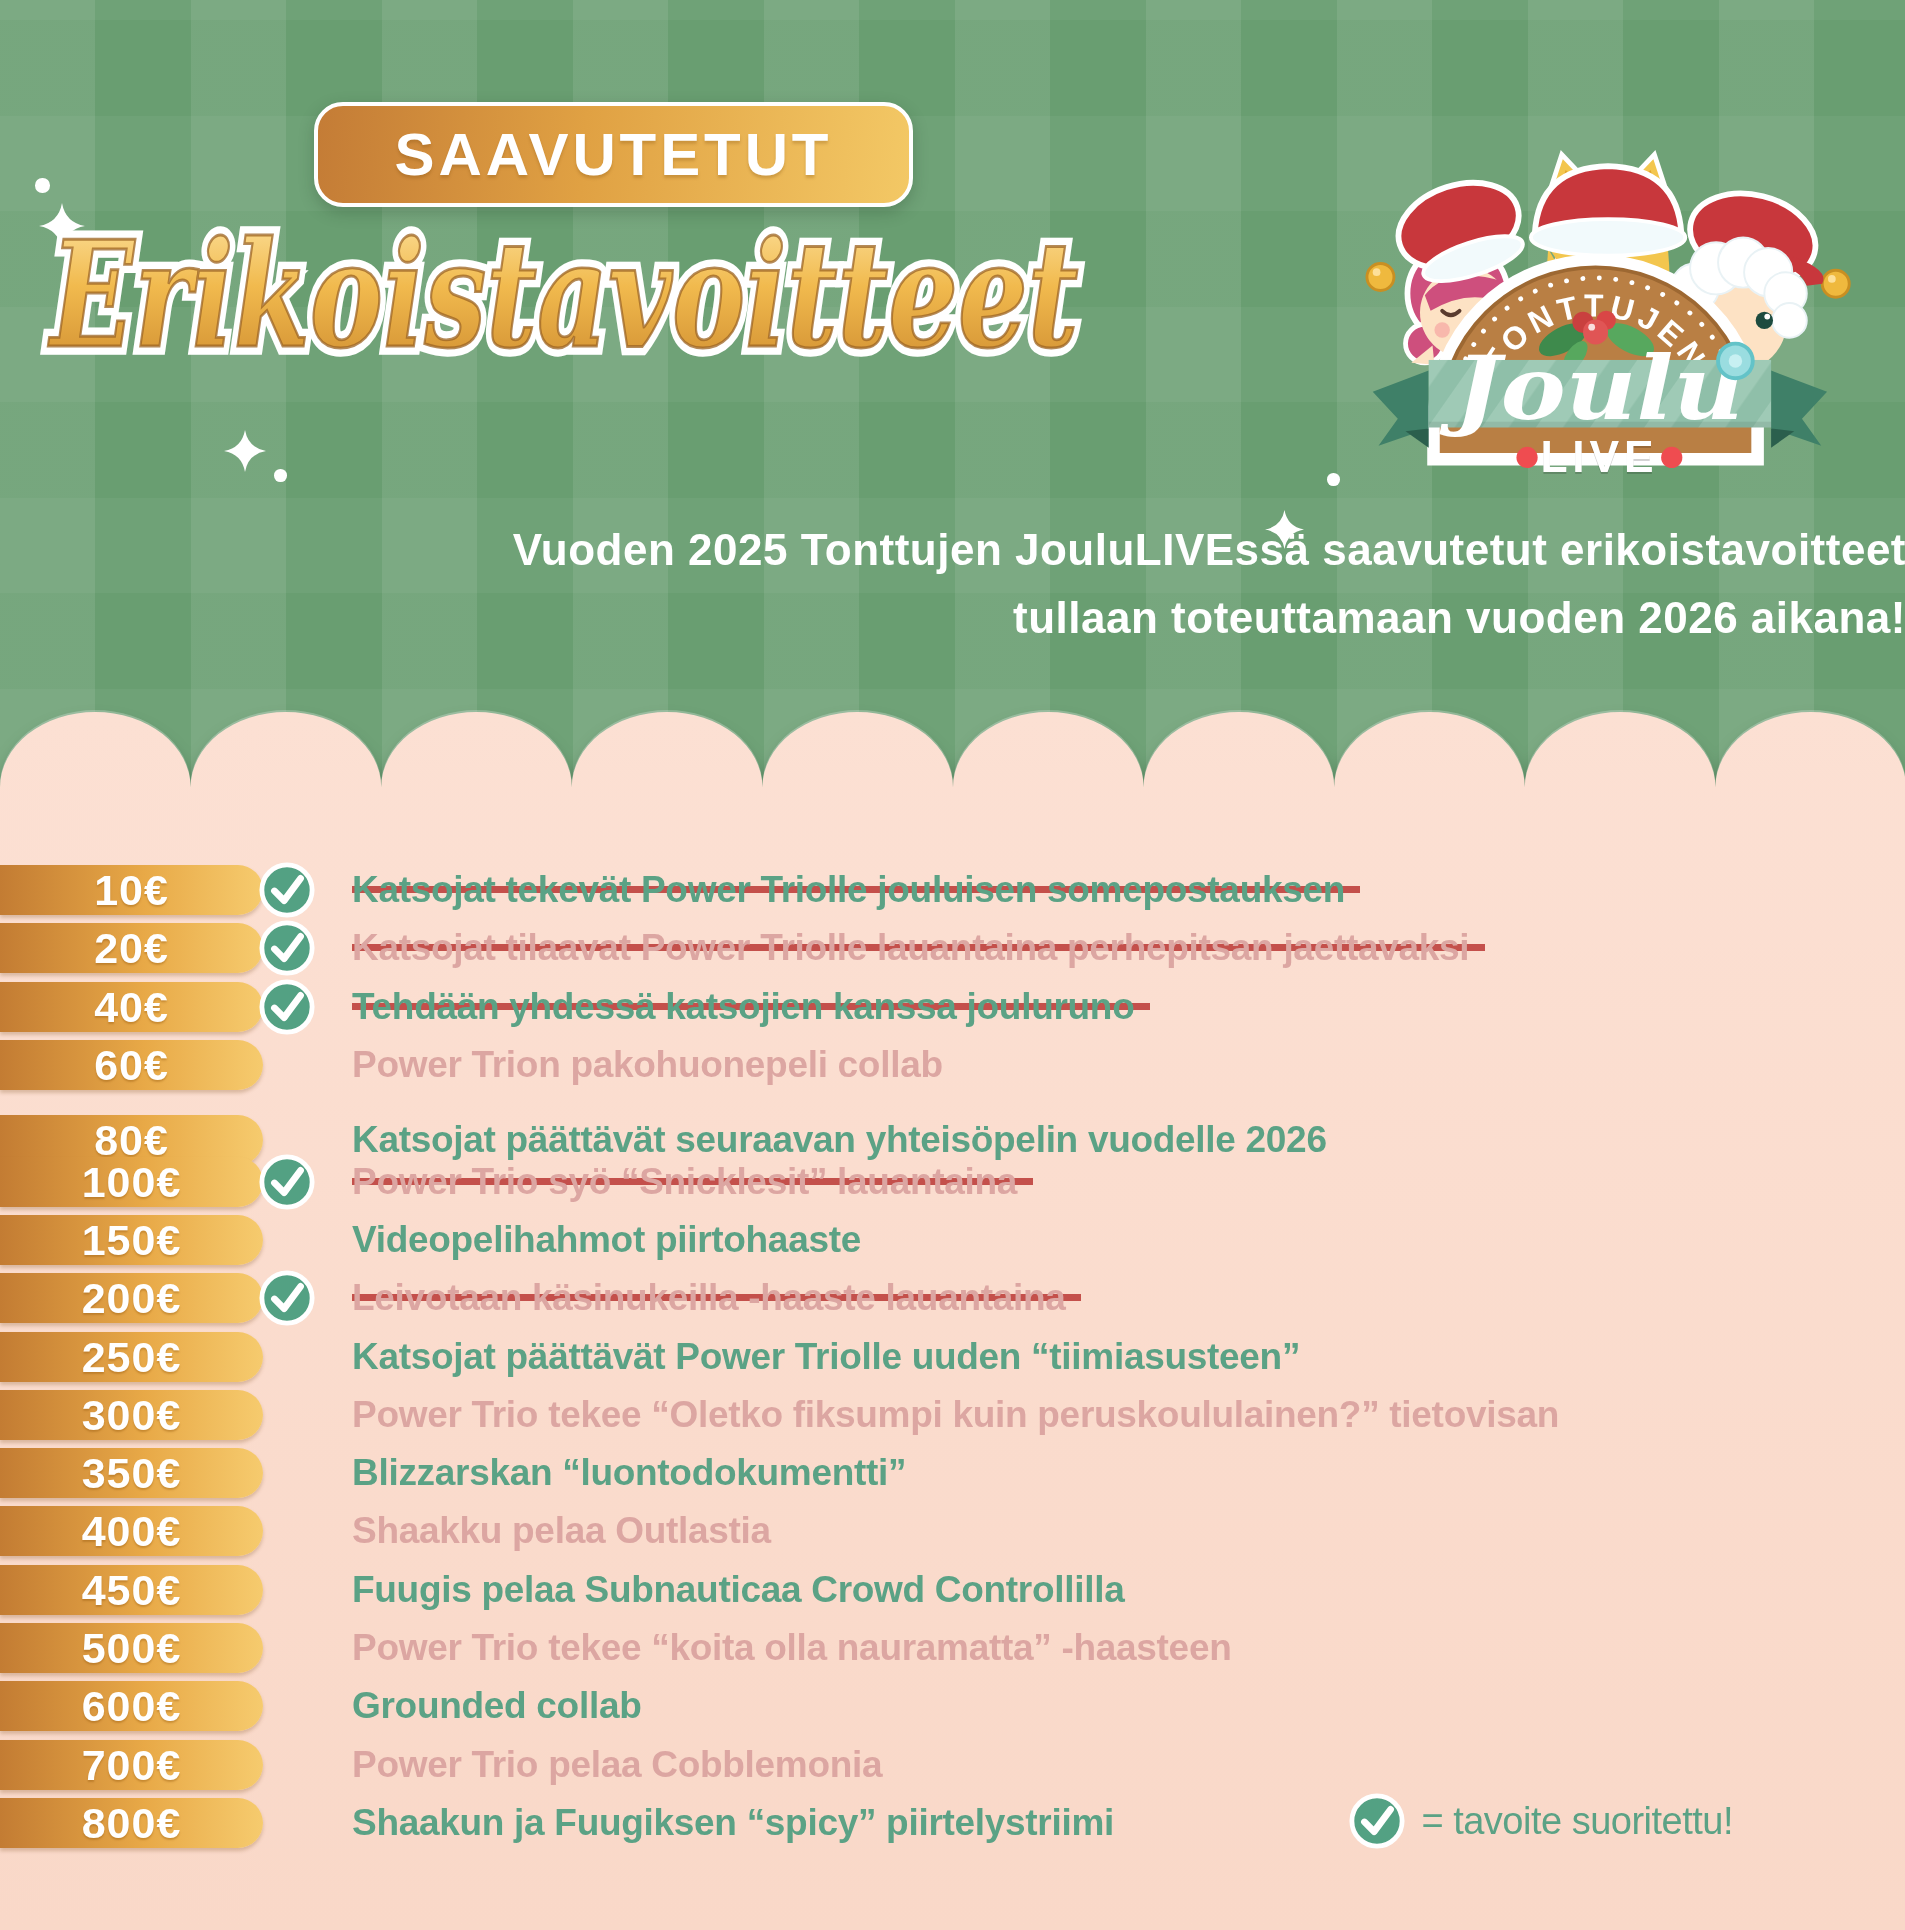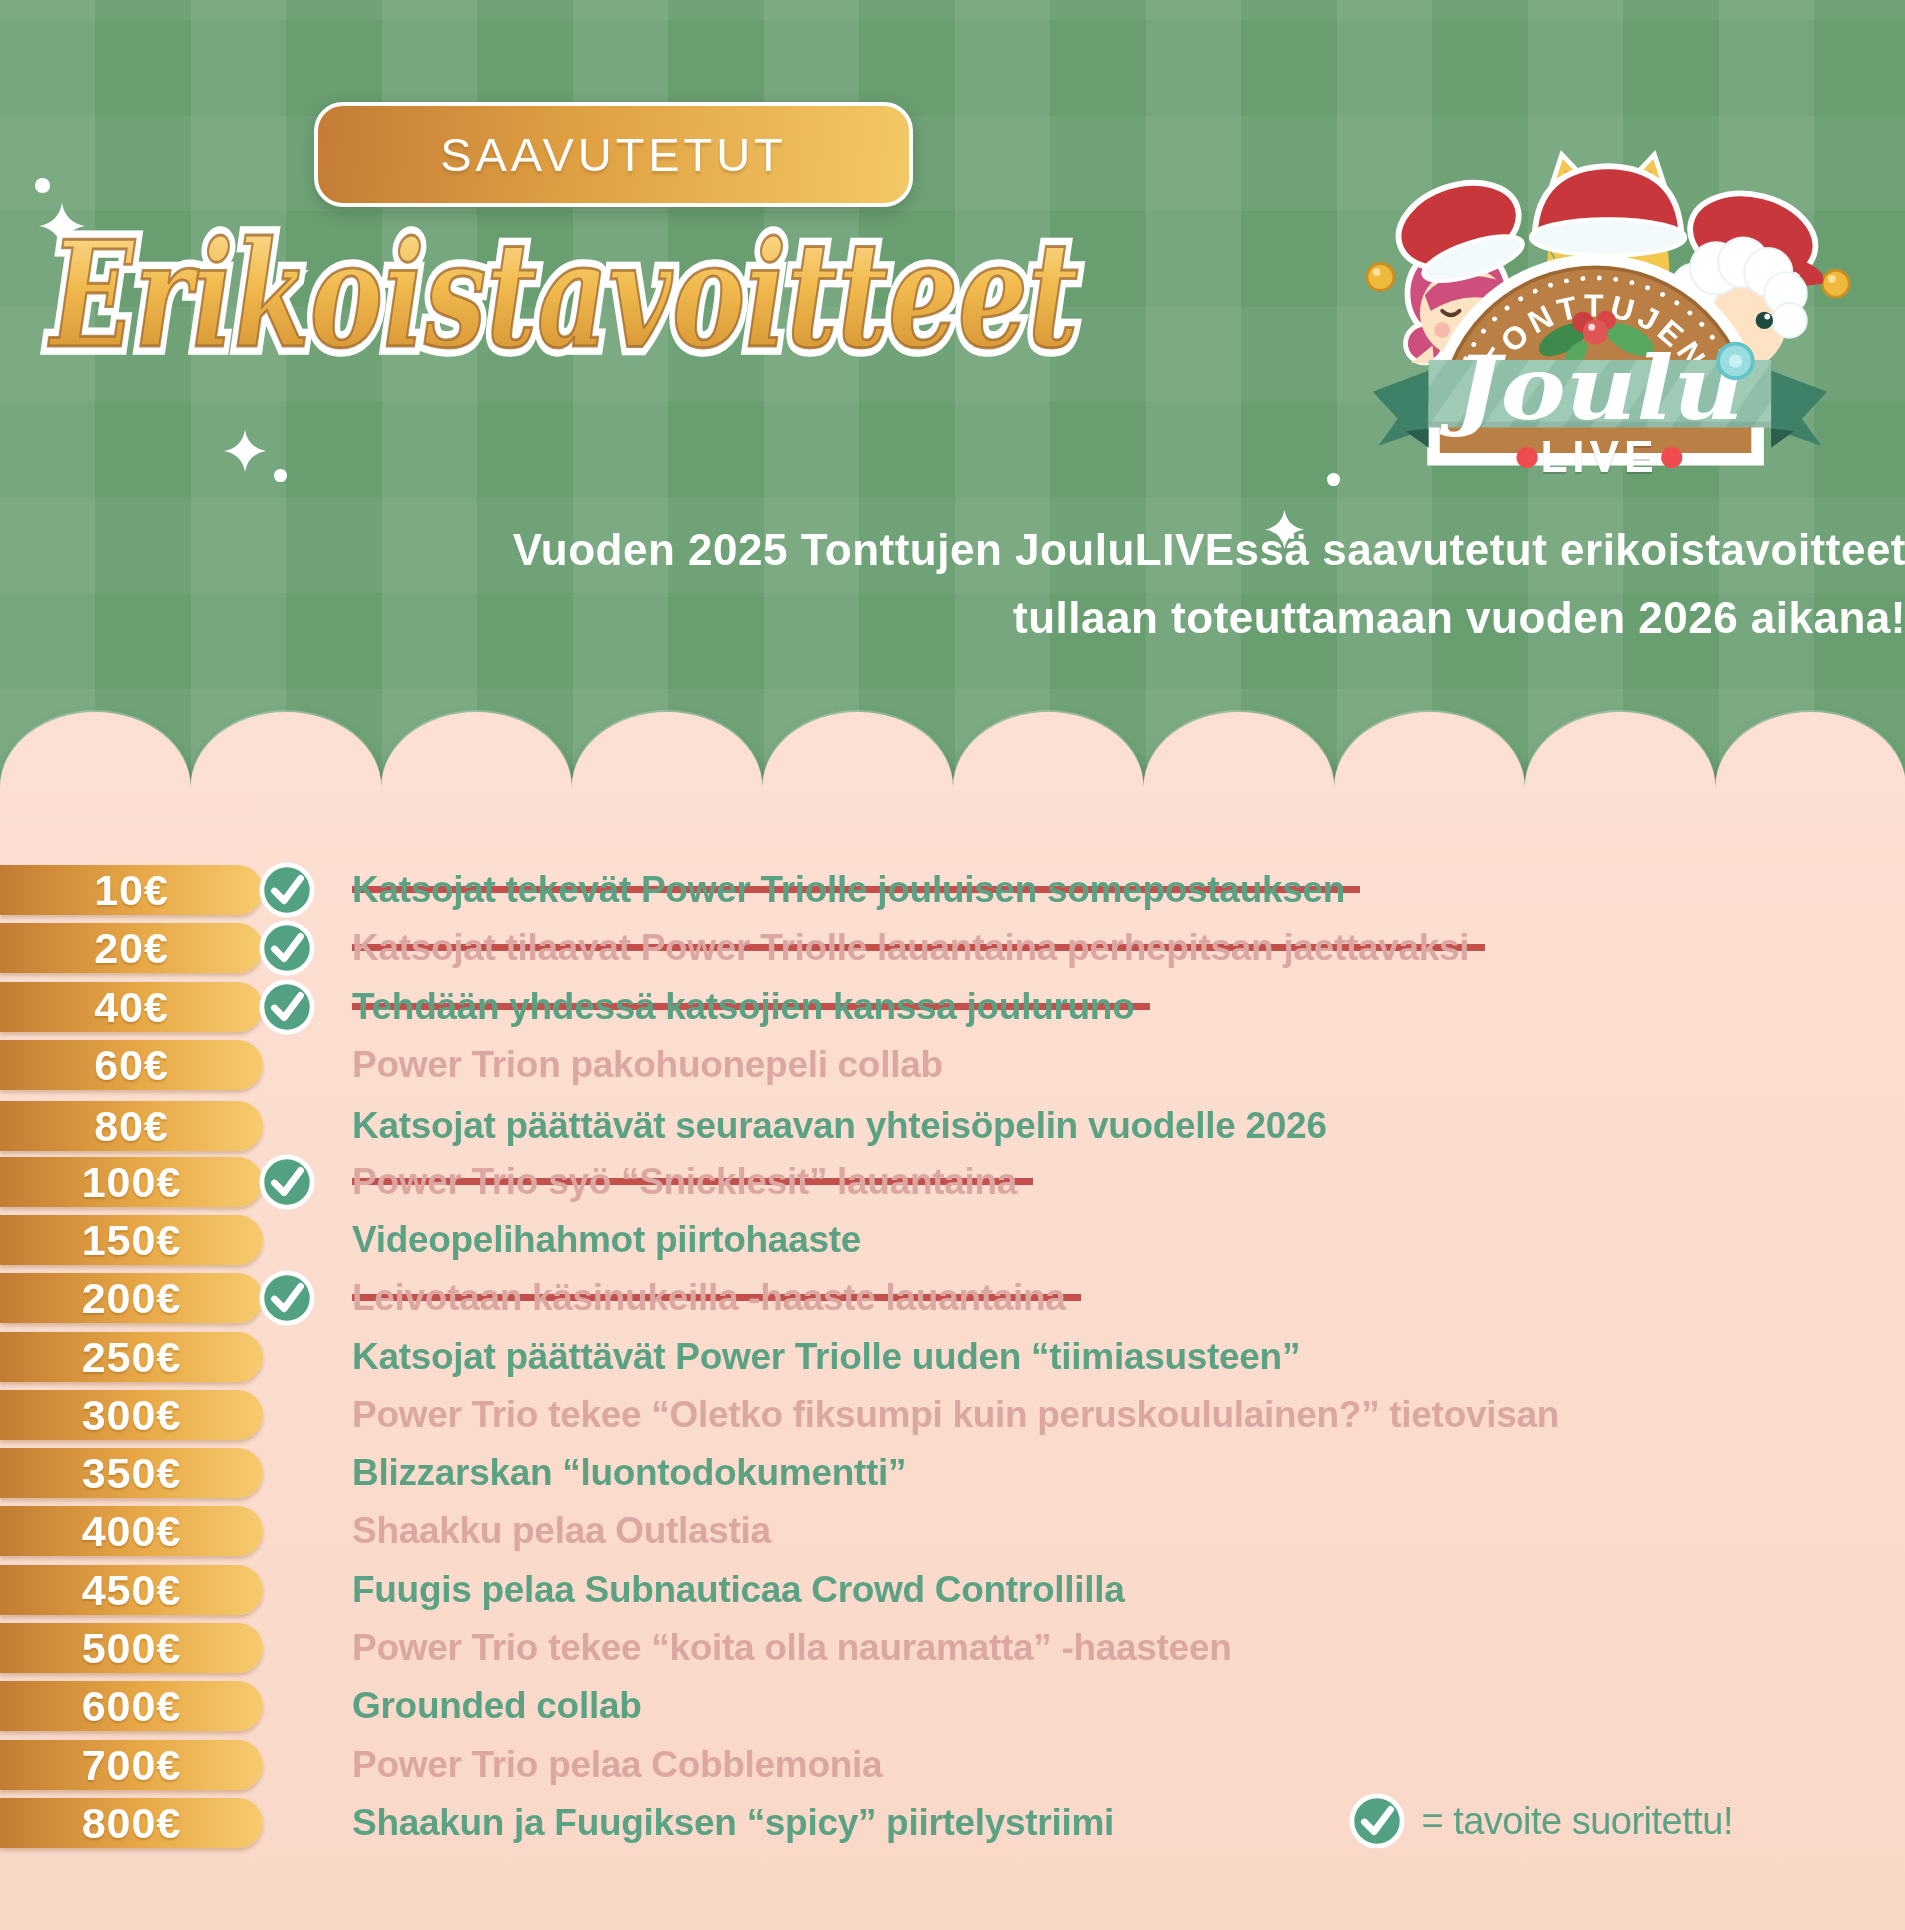--- a/index.html
+++ b/index.html
@@ -25,21 +25,21 @@
   }
   
   .sparkle{position:absolute;}
   .dot{position:absolute;background:#fff;border-radius:50%;}
   
   .badge{position:absolute;left:314px;top:102px;width:591px;height:97px;
     border:4.8px solid #fff;border-radius:29px;
     background:linear-gradient(95deg,#c47c36 0%,#e0a143 45%,#f3c865 100%);
     box-shadow:0 5.8px 15.4px rgba(30,60,35,.25);
     display:flex;align-items:center;justify-content:center;}
-  .badge span{color:#fff;font-size:47px;font-weight:normal;letter-spacing:3.9px;
+  .badge span{color:#fff;font-size:60px;font-weight:bold;letter-spacing:3.9px;
     text-shadow:0 2.9px 2.9px rgba(120,70,10,.25);}
   
   .title-svg{position:absolute;left:24px;top:180px;width:1081px;height:232px;}
   
   .subtitle{position:absolute;left:0;top:516px;width:100%;text-align:right;
     color:#fff;font-size:44px;font-weight:bold;line-height:68px;letter-spacing:0.5px;}
   
   .logo-svg{position:absolute;left:1357px;top:141px;width:507px;height:463px;}
   
   .scallop-svg{position:absolute;left:0;top:712px;width:1906px;height:1218px;
@@ -289,21 +289,21 @@
     </div>
 
     <div class="row" style="top: 175px;">
       <div class="pill">
         <span class="amount">60€</span>
       </div>
 
       <div class="goal pink">Power Trion pakohuonepeli collab</div>
     </div>
 
-    <div class="row" style="top: 236px;">
+    <div class="row" style="top: 250px;">
       <div class="pill">
         <span class="amount">80€</span>
       </div>
 
       <div class="goal green">Katsojat päättävät seuraavan yhteisöpelin vuodelle 2026</div>
     </div>
 
     <div class="row" style="top: 292px;">
       <div class="pill">
         <span class="amount">100€</span>

